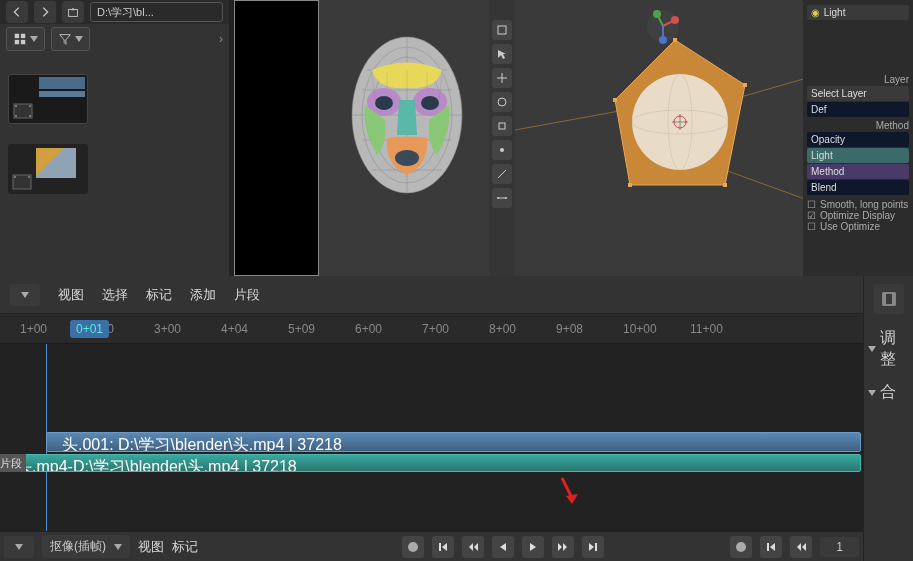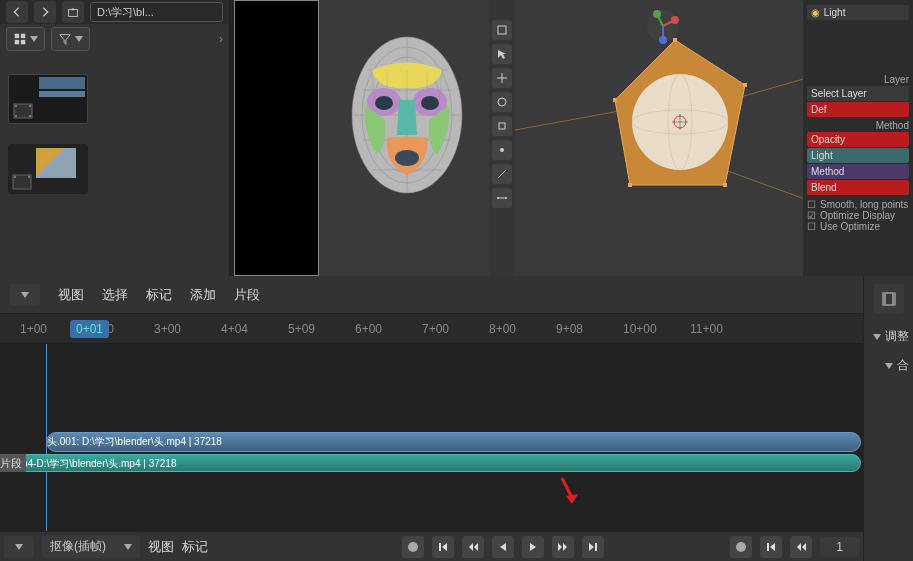--- a/index.html
+++ b/index.html
@@ -41,60 +41,60 @@
   .ticon { width:20px; height:20px; background:#444; border-radius:3px; cursor:pointer; display:flex; align-items:center; justify-content:center; }
   .ticon svg { width:12px; height:12px; }
   
   
   #vp2 { flex:1; background:#3a3a3a; position:relative; }
   #vp2 svg.scene { position:absolute; top:10px; left:0; }
   
   
   #rprop { width:110px; background:#2c2c2c; position:relative; padding:4px; font-size:10px; }
   .prow { background:#3a3a3a; margin:1px 0; padding:2px 4px; border-radius:2px; display:flex; align-items:center; }
-  .prow.sel { background:#b91c1c; }
+  .prow.sel { background:#0f172a; }
   .prow.t { background:#3a6a6a; }
   .prow.p { background:#4a3a6a; }
   .psect { color:#aaa; margin:3px 0 1px 2px;text-align:right; }
   .ptxt { color:#ddd; }
   .gizmo { position:absolute; top:6px; right:8px; width:40px; height:40px; }
   
   
   #tlarea { position:absolute; top:276px; left:0; right:0; bottom:0; background:#2a2a2a; display:flex; }
   #tlmain { flex:1; display:flex; flex-direction:column; }
   #tlhdr { height:38px; background:#333; border-bottom:1px solid #222; display:flex; align-items:center; gap:18px; padding:0 10px; }
   .ddrop { width:30px; height:22px; background:#3a3a3a; border-radius:3px; display:flex; align-items:center; justify-content:center; cursor:pointer; }
   .menu { color:#d8d8d8; cursor:pointer; font-size:13px; }
   
   #ruler { height:30px; background:#2a2a2a; display:flex; align-items:center; padding-left:20px; border-bottom:1px solid #1a1a1a; position:relative; }
   .tick { width:67px; text-align:left; color:#888; font-size:12px; }
   .tick.cur { background:#3a6fa8; color:#5eead4; border-radius:3px; padding:2px 6px; width:auto; position:absolute; left:20px; }
   .tick:first-of-type { margin-left:50px; }
   
   #tracks { flex:1; background:#222; position:relative; overflow:hidden; }
   .playhead { position:absolute; left:46px; top:0; bottom:0; width:1px; background:#4a8fd8; }
-  .strip { position:absolute; height:20px; border-radius:10px; padding:2px 0; font-size:10px; color:#fff; overflow:hidden; white-space:nowrap; }
+  .strip { position:absolute; height:20px; border-radius:2px; padding:2px 15px; font-size:16px; color:#fff; overflow:hidden; white-space:nowrap; }
   .strip1 { top:88px; left:46px; right:2px; background:linear-gradient(#5a8ab5,#40607f); border:1px solid #6a9ac5; }
   .strip2 { top:110px; left:0; right:2px; height:18px; background:linear-gradient(#3aa89f,#2a786f); border:1px solid #4ab8af; }
   .striplabel { position:absolute; top:110px; left:-4px; height:18px; background:#555; color:#ddd; padding:2px 4px; font-size:11px; z-index:2; }
   
   #arrow { position:absolute; left:556px; top:132px; }
   
   #ftr { height:30px; background:#333; border-top:1px solid #222; display:flex; align-items:center; gap:8px; padding:0 4px; }
-  .fdrop { background:#3a3a3a; border-radius:3px; padding:3px 8px; display:flex; align-items:center; gap:18px; cursor:pointer; font-size:12px; }
+  .fdrop { background:#3a3a3a; border-radius:3px; padding:3px 8px; display:flex; align-items:center; gap:8px; cursor:pointer; font-size:12px; }
   .fsp { flex:1; }
   .pbtn { width:22px; height:22px; background:#444; border-radius:3px; display:flex; align-items:center; justify-content:center; cursor:pointer; }
   .pbtn svg { width:12px; height:12px; fill:#ddd; }
   .pbtn.rec svg { fill:#aaa; }
   .fval { background:#3a3a3a; border-radius:3px; padding:3px 16px; font-size:12px; }
   
   
   #tlside { width:50px; background:#333; border-left:1px solid #222; display:flex; flex-direction:column; }
   .sidebtn { width:30px; height:30px; background:#3a3a3a; margin:8px auto; border-radius:3px; display:flex; align-items:center; justify-content:center; cursor:pointer; }
-  .siderow { padding:6px 4px; display:flex; align-items:center; gap:4px; color:#ccc; font-size:12px;justify-content:flex-end; }
+  .siderow { padding:6px 4px; display:flex; align-items:center; gap:4px; color:#ccc; font-size:16px; }
   .tri { display:inline-block; width:0; height:0; border-top:4px solid transparent; border-bottom:4px solid transparent; border-left:6px solid #aaa; }
   .tri.d { border-left:4px solid transparent; border-right:4px solid transparent; border-top:6px solid #aaa; border-bottom:none; }
 </style>
 </head>
 <body>
 
 <div id="top">
   <div id="fb">
     <div id="fb-toolbar">
       <div class="tbtn">

